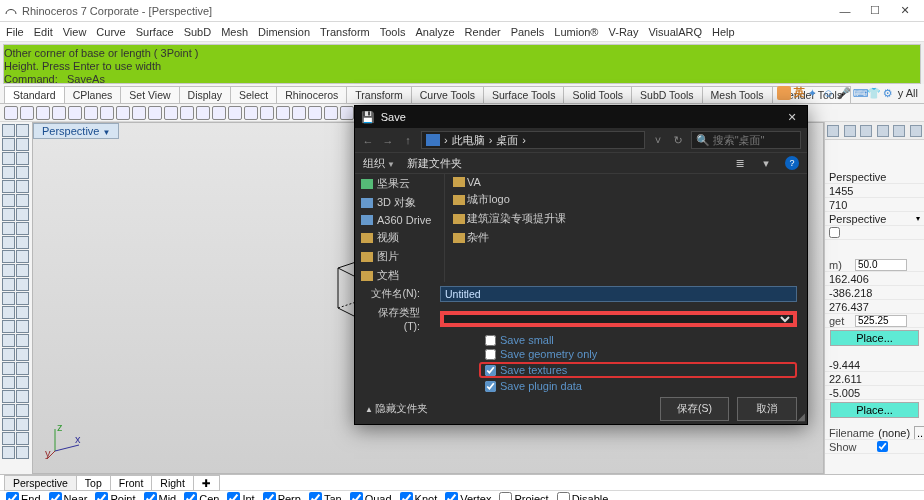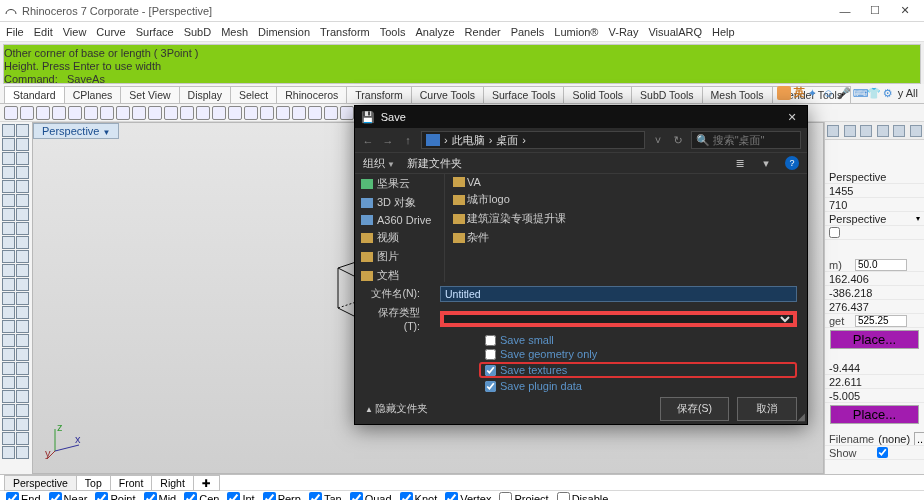--- a/index.html
+++ b/index.html
@@ -29,21 +29,21 @@
 .wirebox svg{overflow:visible}
 .axes{position:absolute;left:12px;bottom:12px;width:40px;height:40px}
 .rightpanel{width:100px;background:#f6f6f6;border-left:1px solid #c8c8c8;font-size:10.5px}
 .rightpanel .rphdr{height:18px;background:#eee;display:flex;align-items:center;justify-content:space-around;border-bottom:1px solid #d0d0d0}
 .rphdr .ri{width:12px;height:12px;background:#cbd6e2;border:1px solid #89a}
 .rprow{display:flex;align-items:center;padding:1px 4px;border-bottom:1px solid #e8e8e8;gap:4px;height:14px;white-space:nowrap;overflow:hidden}
 .rprow input[type=text]{width:52px;font-size:10px;border:1px solid #bbb;background:#fff;padding:0 2px;height:12px}
 .rprow input[type=checkbox]{width:11px;height:11px}
 .rprow .lbl{flex:0 0 22px;color:#444}
 .rprow .val{flex:1;text-align:left;color:#222}
-.rpbtn{display:block;width:90%;margin:2px auto;border:1px solid #aaa;background:#a21caf;font-size:13px;text-align:center;padding:1px 0}
+.rpbtn{display:block;width:90%;margin:2px auto;border:1px solid #aaa;background:#5eead4;font-size:11px;text-align:center;padding:1px 0}
 .bottomtabs{height:16px;background:#fff;border-top:1px solid #c0c0c0;display:flex;align-items:center;gap:0;padding:0 4px}
 .bottomtabs .bt{padding:1px 8px;border:1px solid #c0c0c0;font-size:10.5px;margin-right:-1px}
 .bottomtabs .bt.active{background:#f0f0f0}
 .osnapbar{height:16px;background:#fff;display:flex;align-items:center;gap:8px;padding:0 6px;border-top:1px solid #d8d8d8;font-size:10.5px}
 .osnapbar label{display:flex;align-items:center;gap:2px}
 
 .dialog{position:absolute;left:354px;top:105px;width:454px;height:320px;background:#2b2b2b;color:#ddd;border:1px solid #000;box-shadow:0 4px 20px rgba(0,0,0,.5);display:flex;flex-direction:column;z-index:50}
 .dlgtitle{height:22px;background:#111;display:flex;align-items:center;padding:0 6px}
 .dlgtitle .xt{margin-right:6px;color:#aaa}
 .dlgtitle .t{flex:1;font-size:11px;color:#eee}

